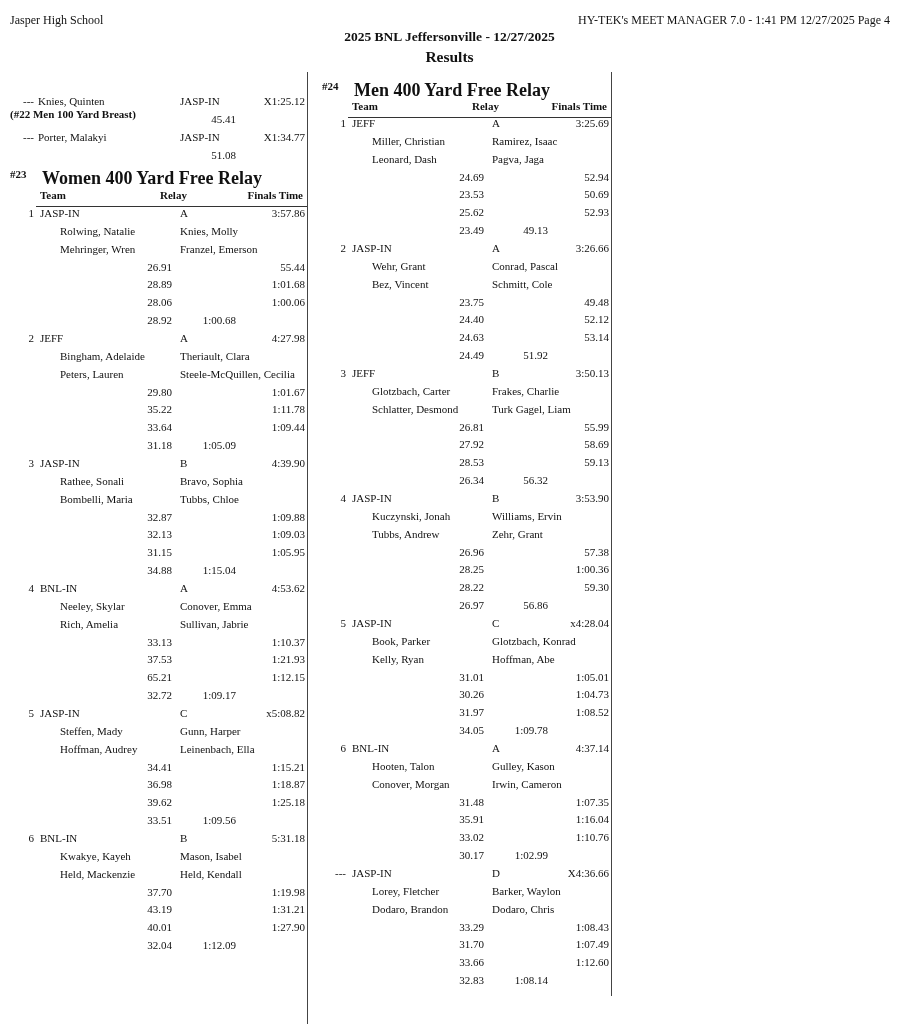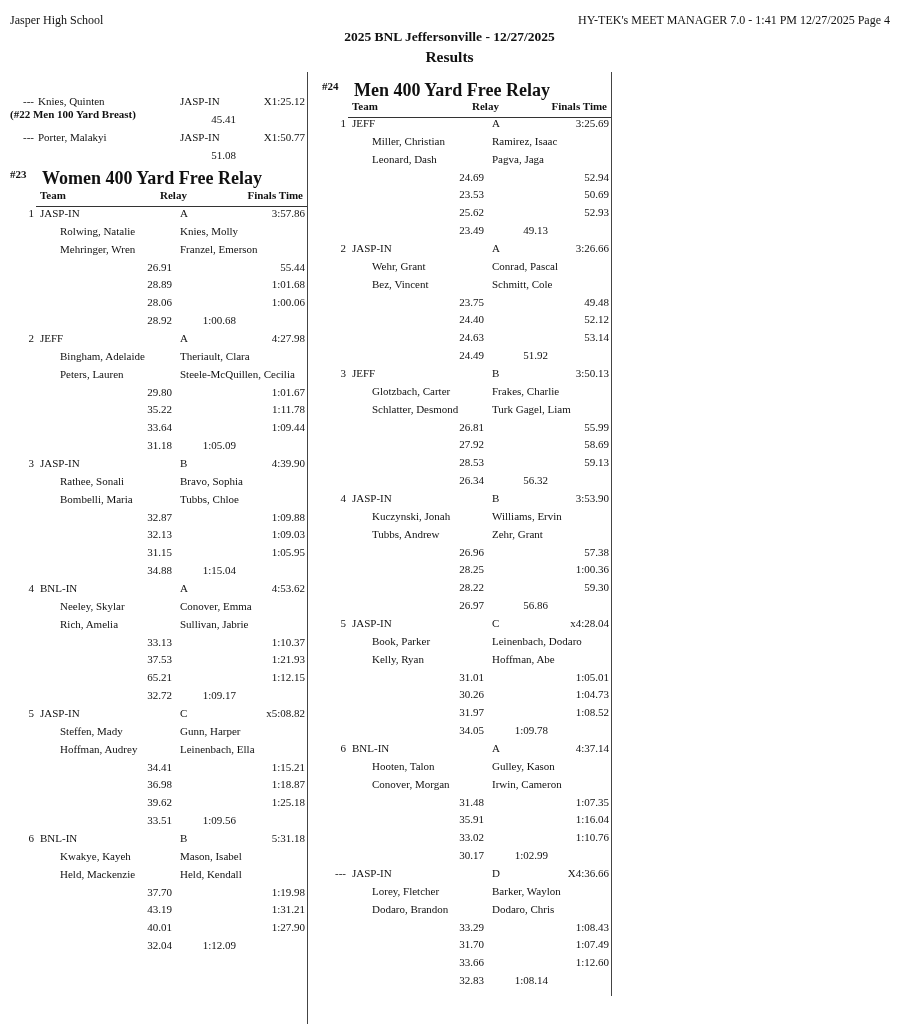--- a/index.html
+++ b/index.html
@@ -65,21 +65,21 @@
         </div>
         <div class="erow22">
           <span class="s2">45.41</span>
         </div>
       </div>
       <div class="entry" style="top: 36px;">
         <div class="erow22">
           <span class="place">---</span>
           <span class="name22">Porter, Malakyi</span>
           <span class="relay">JASP-IN</span>
-          <span class="time">X1:50.77</span>
+          <span class="time">X1:34.77</span>
         </div>
         <div class="erow22">
           <span class="s2">51.08</span>
         </div>
       </div>
     </div>
 
   <div class="ev-head" style="top:96px">
     <span class="ev-num">#23</span>
     <span class="ev-name">Women 400 Yard Free Relay</span>
@@ -428,21 +428,21 @@
       </div>
       <div class="entry" style="top: 500px;">
         <div class="erow">
           <span class="place">5</span>
           <span class="team">JASP-IN</span>
           <span class="relay">C</span>
           <span class="time">x4:28.04</span>
         </div>
         <div class="erow">
           <span class="name">Book, Parker</span>
-          <span class="swim2">Leinenbach, Dodaro</span>
+          <span class="swim2">Glotzbach, Konrad</span>
         </div>
         <div class="erow">
           <span class="name">Kelly, Ryan</span>
           <span class="swim2">Hoffman, Abe</span>
         </div>
         <div class="erow">
           <span class="s1">31.01</span>
           <span class="s3">1:05.01</span>
         </div>
         <div class="erow">

